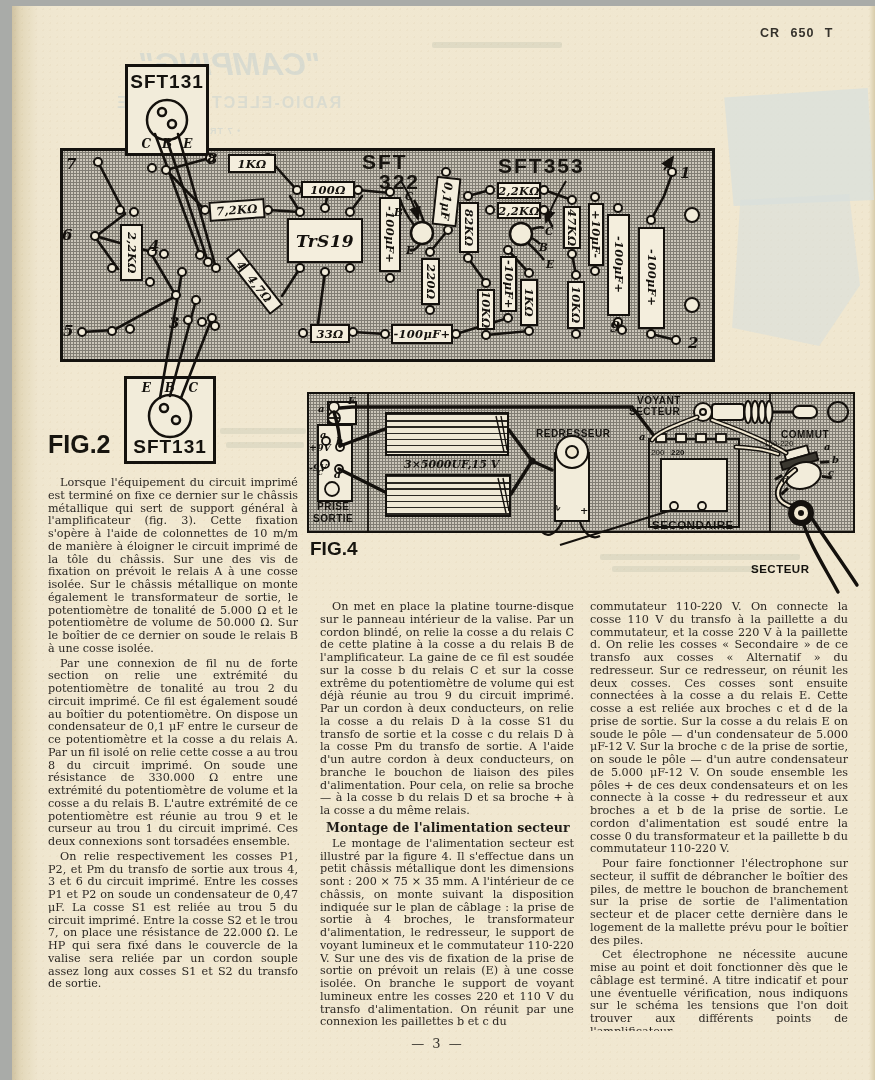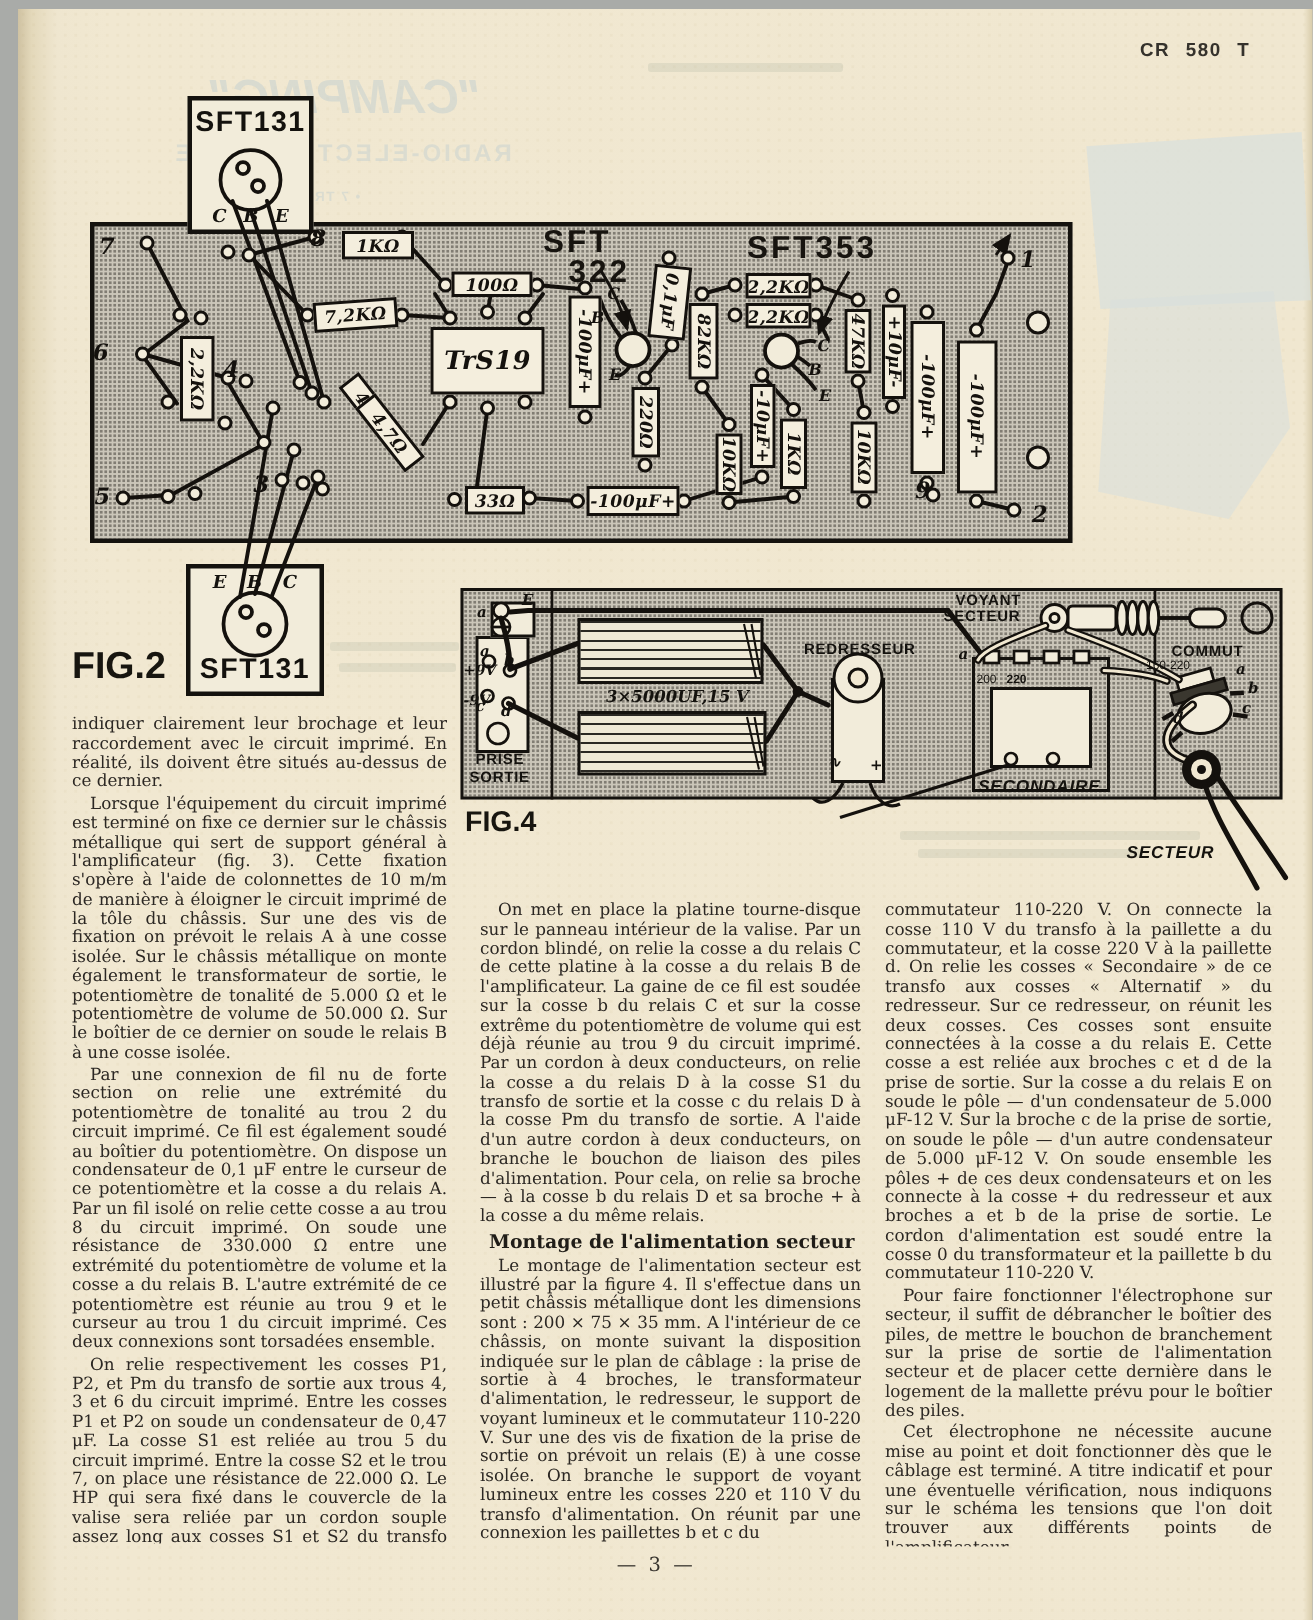--- a/index.html
+++ b/index.html
@@ -35,21 +35,21 @@
   .chiplab{position:absolute;font-family:"Liberation Sans",sans-serif;font-weight:bold;color:#17140f;letter-spacing:2px;white-space:nowrap;}
   .holeno{position:absolute;font-weight:bold;font-style:italic;font-size:15px;color:#14110d;}
   .pinlab{position:absolute;font-style:italic;font-weight:bold;font-size:10.5px;color:#14110d;}
 
   
   .f4frame{position:absolute;left:307px;top:392px;width:548px;height:141px;border:2px solid #14120e;box-sizing:border-box;z-index:2;}
   .f4part{position:absolute;background:#f2ecda;border:2px solid #14120e;box-sizing:border-box;z-index:3;}
   .cap{position:absolute;border:2px solid #14120e;box-sizing:border-box;z-index:3;
        background:repeating-linear-gradient(180deg,#2a2823 0 1.4px,#efe9d6 1.4px 6.2px);}
   .f4lab{font-family:"Liberation Sans",sans-serif;font-weight:bold;font-size:10px;color:#14120e;letter-spacing:.5px;white-space:nowrap;}
-  .f4big{font-size:11.5px;font-style:italic;}
+  .f4big{font-size:11.5px;}
   .f4tiny{font-family:"Liberation Sans",sans-serif;font-size:8px;color:#14120e;white-space:nowrap;}
   .f4hand{font-style:italic;font-weight:bold;font-size:11px;color:#14120e;white-space:nowrap;}
   .f4small{font-size:9.5px;margin-left:12px;}
   .f4pin{font-style:italic;font-weight:bold;font-size:10px;color:#14120e;white-space:nowrap;}
 
   
   .col{position:absolute;color:#2b2723;overflow:hidden;z-index:2;}
   .col p{font-size:11.2px;line-height:12.75px;text-align:justify;margin:0 0 2px 0;text-indent:12px;}
   .col p.noind{text-indent:0;}
   .colhead{font-weight:bold;font-size:12.6px;margin:2px 0 3px 6px;color:#201d18;}
@@ -67,21 +67,21 @@
   <div class="bleed" style="left:128px;top:120px;font-size:9px;opacity:.5;letter-spacing:1px;">• 7 TRANSISTORS •</div>
   <div class="blob" style="left:706px;top:82px;width:156px;height:118px;opacity:.75;clip-path:polygon(4% 8%,96% 0,100% 95%,10% 100%);"></div>
   <div class="blob" style="left:712px;top:188px;width:136px;height:152px;opacity:.6;clip-path:polygon(12% 4%,92% 0,100% 60%,70% 100%,6% 88%);"></div>
   <div class="ghost" style="left:208px;top:422px;width:86px;"></div>
   <div class="ghost" style="left:214px;top:436px;width:78px;"></div>
   <div class="ghost" style="left:588px;top:548px;width:200px;"></div>
   <div class="ghost" style="left:600px;top:560px;width:150px;"></div>
   <div class="ghost" style="left:420px;top:36px;width:130px;"></div>
 </div>
 
-<div class="docref">CR 580 T</div>
+<div class="docref">CR 650 T</div>
 
 <div class="board halftone"></div>
 
 <div class="t-box" style="left:125px;top:64px;width:84px;height:92px;">
   <div class="tname" style="top:4px;">SFT131</div>
   <div class="pinrow" style="bottom:2px;">
     <span>C</span>
     <span>B</span>
     <span>E</span>
   </div>
@@ -102,21 +102,20 @@
 <div class="f4part" style="left:317px;top:424px;width:36px;height:78px;"></div>
 <div class="f4part" style="left:327px;top:401px;width:30px;height:24px;"></div>
 <div class="cap" style="left:385px;top:412px;width:124px;height:44px;"></div>
 <div class="cap" style="left:385px;top:474px;width:126px;height:43px;"></div>
 <div class="f4part" style="left:554px;top:452px;width:36px;height:70px;"></div>
 <div class="f4part" style="left:648px;top:438px;width:92px;height:90px;background:transparent;"></div>
 <div class="f4part" style="left:660px;top:458px;width:68px;height:54px;"></div>
 <div class="figcap" style="left:310px;top:538px;font-size:19px;">FIG.4</div>
 
 <div class="col" style="left:48px;top:477px;width:250px;height:552px;">
-  <p class="noind">indiquer clairement leur brochage et leur raccordement avec le circuit imprimé. En réalité, ils doivent être situés au-dessus de ce dernier.</p>
   <p>Lorsque l'équipement du circuit imprimé est terminé on fixe ce dernier sur le châssis métallique qui sert de support général à l'amplificateur (fig. 3). Cette fixation s'opère à l'aide de colonnettes de 10 m/m de manière à éloigner le circuit imprimé de la tôle du châssis. Sur une des vis de fixation on prévoit le relais A à une cosse isolée. Sur le châssis métallique on monte également le transformateur de sortie, le potentiomètre de tonalité de 5.000 Ω et le potentiomètre de volume de 50.000 Ω. Sur le boîtier de ce dernier on soude le relais B à une cosse isolée.</p>
   <p>Par une connexion de fil nu de forte section on relie une extrémité du potentiomètre de tonalité au trou 2 du circuit imprimé. Ce fil est également soudé au boîtier du potentiomètre. On dispose un condensateur de 0,1 μF entre le curseur de ce potentiomètre et la cosse a du relais A. Par un fil isolé on relie cette cosse a au trou 8 du circuit imprimé. On soude une résistance de 330.000 Ω entre une extrémité du potentiomètre de volume et la cosse a du relais B. L'autre extrémité de ce potentiomètre est réunie au trou 9 et le curseur au trou 1 du circuit imprimé. Ces deux connexions sont torsadées ensemble.</p>
   <p>On relie respectivement les cosses P1, P2, et Pm du transfo de sortie aux trous 4, 3 et 6 du circuit imprimé. Entre les cosses P1 et P2 on soude un condensateur de 0,47 μF. La cosse S1 est reliée au trou 5 du circuit imprimé. Entre la cosse S2 et le trou 7, on place une résistance de 22.000 Ω. Le HP qui sera fixé dans le couvercle de la valise sera reliée par un cordon souple assez long aux cosses S1 et S2 du transfo de sortie.</p>
 </div>
 <div class="col" style="left:320px;top:601px;width:254px;height:430px;">
   <p>On met en place la platine tourne-disque sur le panneau intérieur de la valise. Par un cordon blindé, on relie la cosse a du relais C de cette platine à la cosse a du relais B de l'amplificateur. La gaine de ce fil est soudée sur la cosse b du relais C et sur la cosse extrême du potentiomètre de volume qui est déjà réunie au trou 9 du circuit imprimé. Par un cordon à deux conducteurs, on relie la cosse a du relais D à la cosse S1 du transfo de sortie et la cosse c du relais D à la cosse Pm du transfo de sortie. A l'aide d'un autre cordon à deux conducteurs, on branche le bouchon de liaison des piles d'alimentation. Pour cela, on relie sa broche — à la cosse b du relais D et sa broche + à la cosse a du même relais.</p>
   <div class="colhead">Montage de l'alimentation secteur</div>
   <p>Le montage de l'alimentation secteur est illustré par la figure 4. Il s'effectue dans un petit châssis métallique dont les dimensions sont : 200 × 75 × 35 mm. A l'intérieur de ce châssis, on monte suivant la disposition indiquée sur le plan de câblage : la prise de sortie à 4 broches, le transformateur d'alimentation, le redresseur, le support de voyant lumineux et le commutateur 110-220 V. Sur une des vis de fixation de la prise de sortie on prévoit un relais (E) à une cosse isolée. On branche le support de voyant lumineux entre les cosses 220 et 110 V du transfo d'alimentation. On réunit par une connexion les paillettes b et c du</p>
 </div>
 <div class="col" style="left:590px;top:601px;width:258px;height:430px;">

